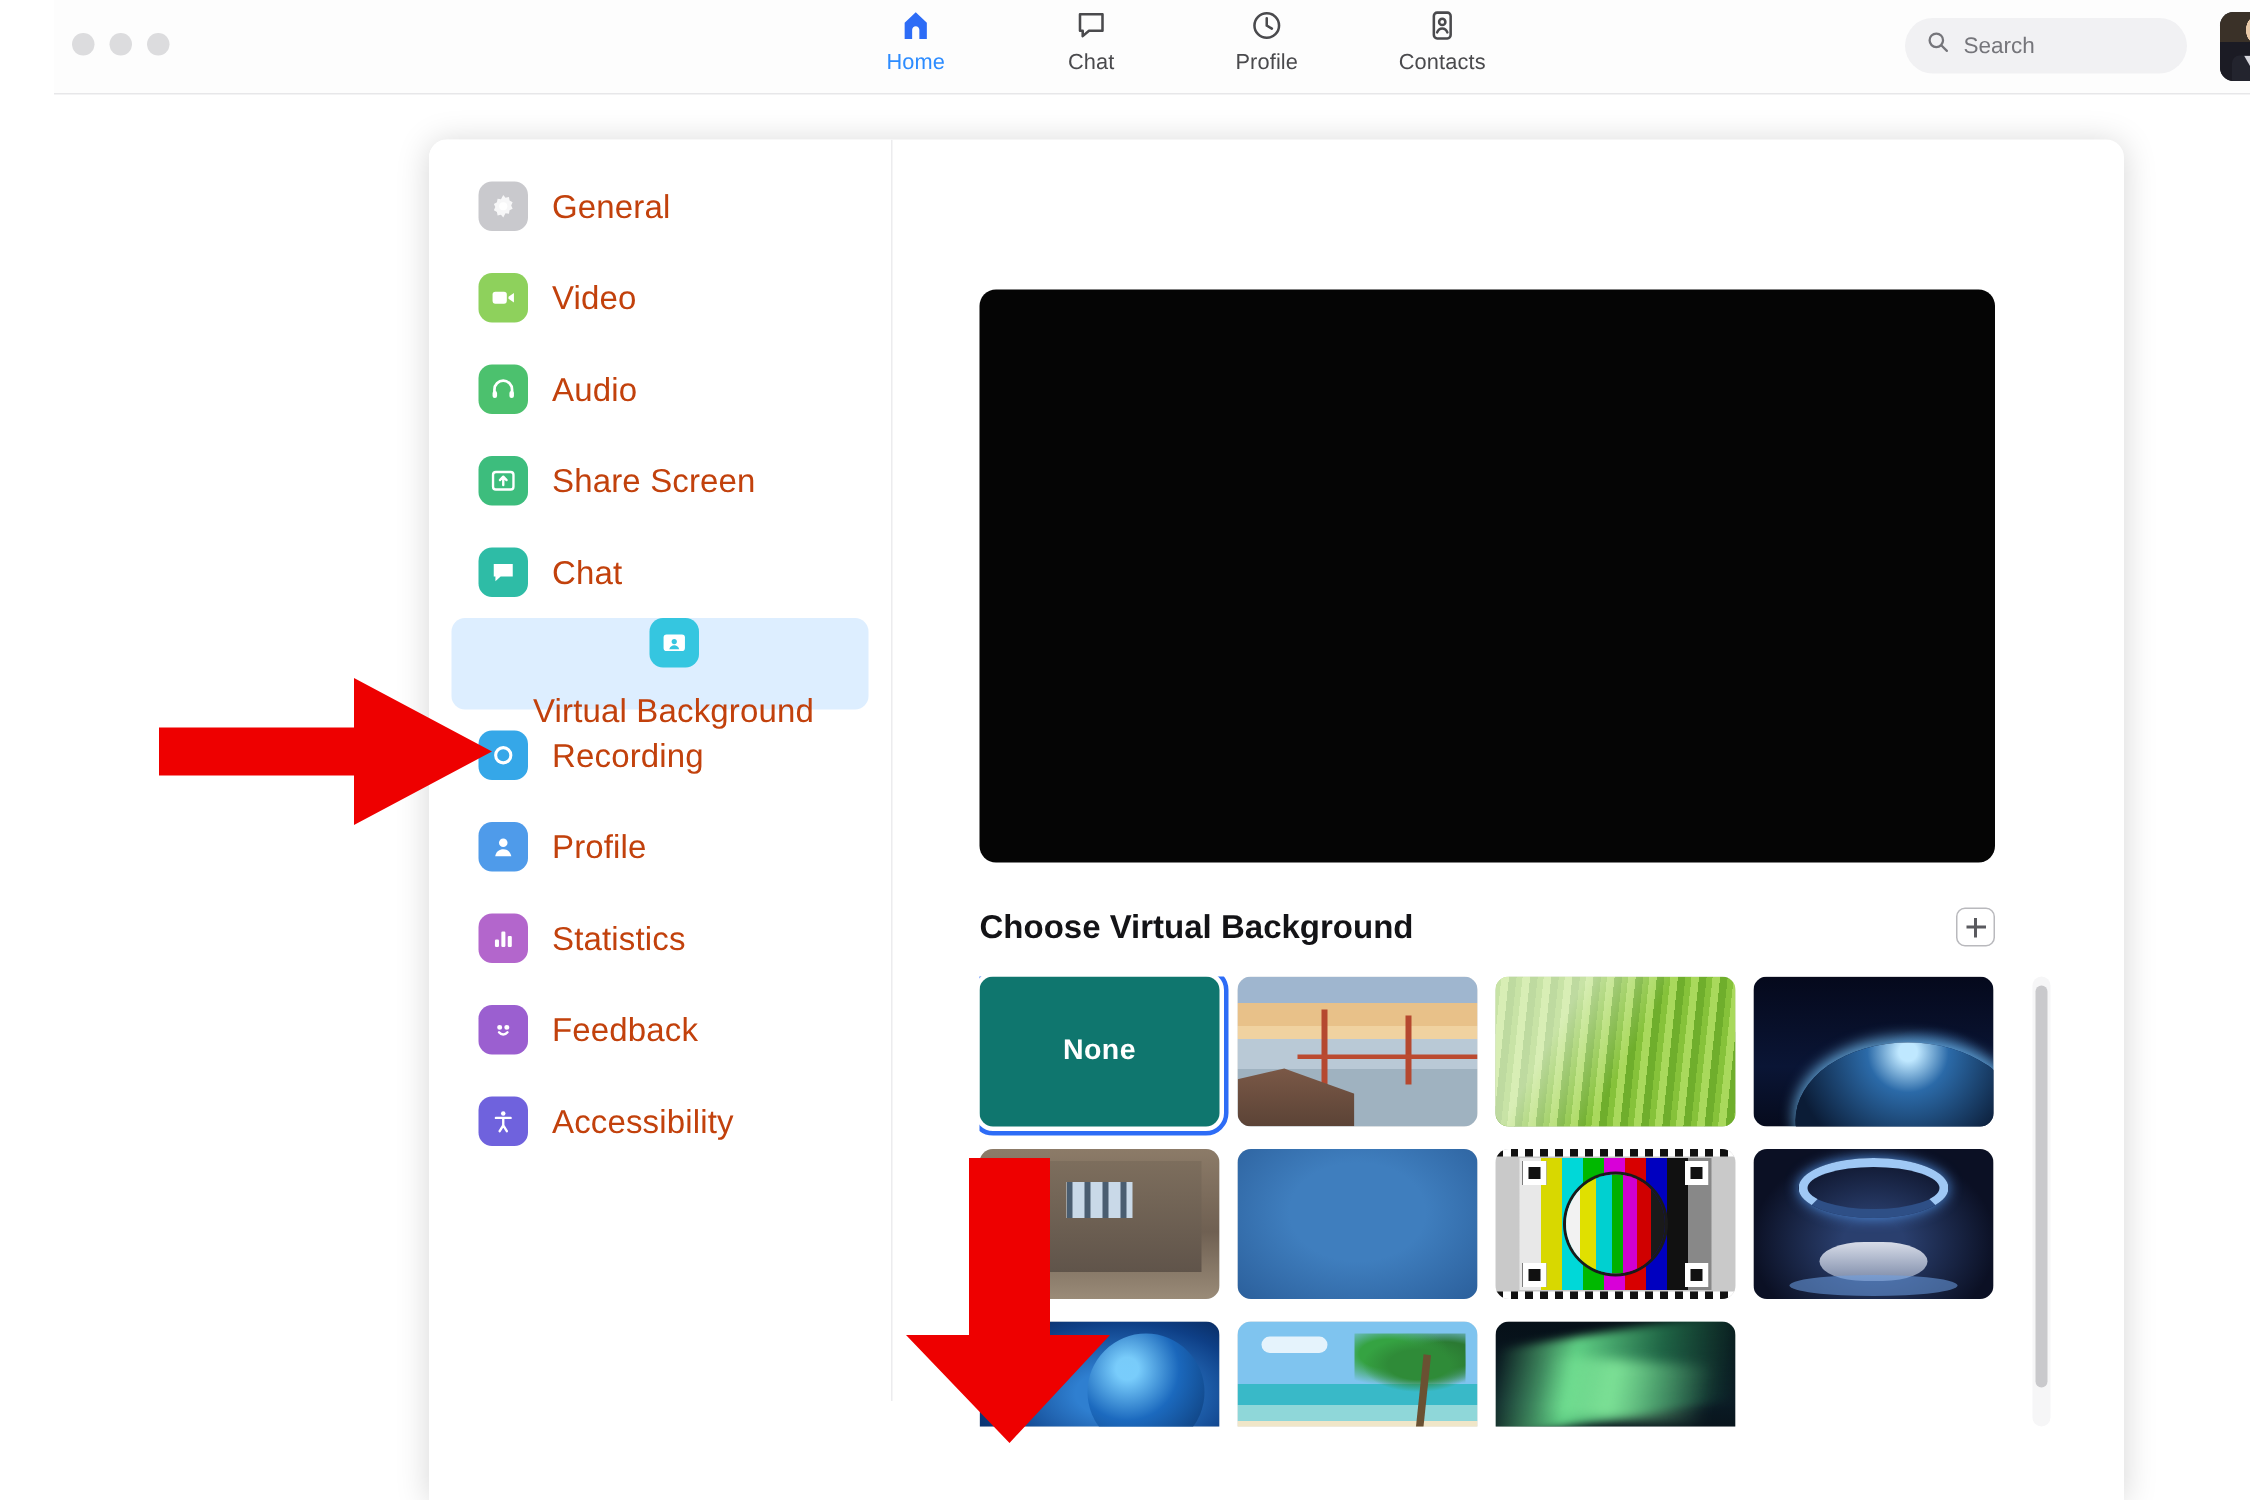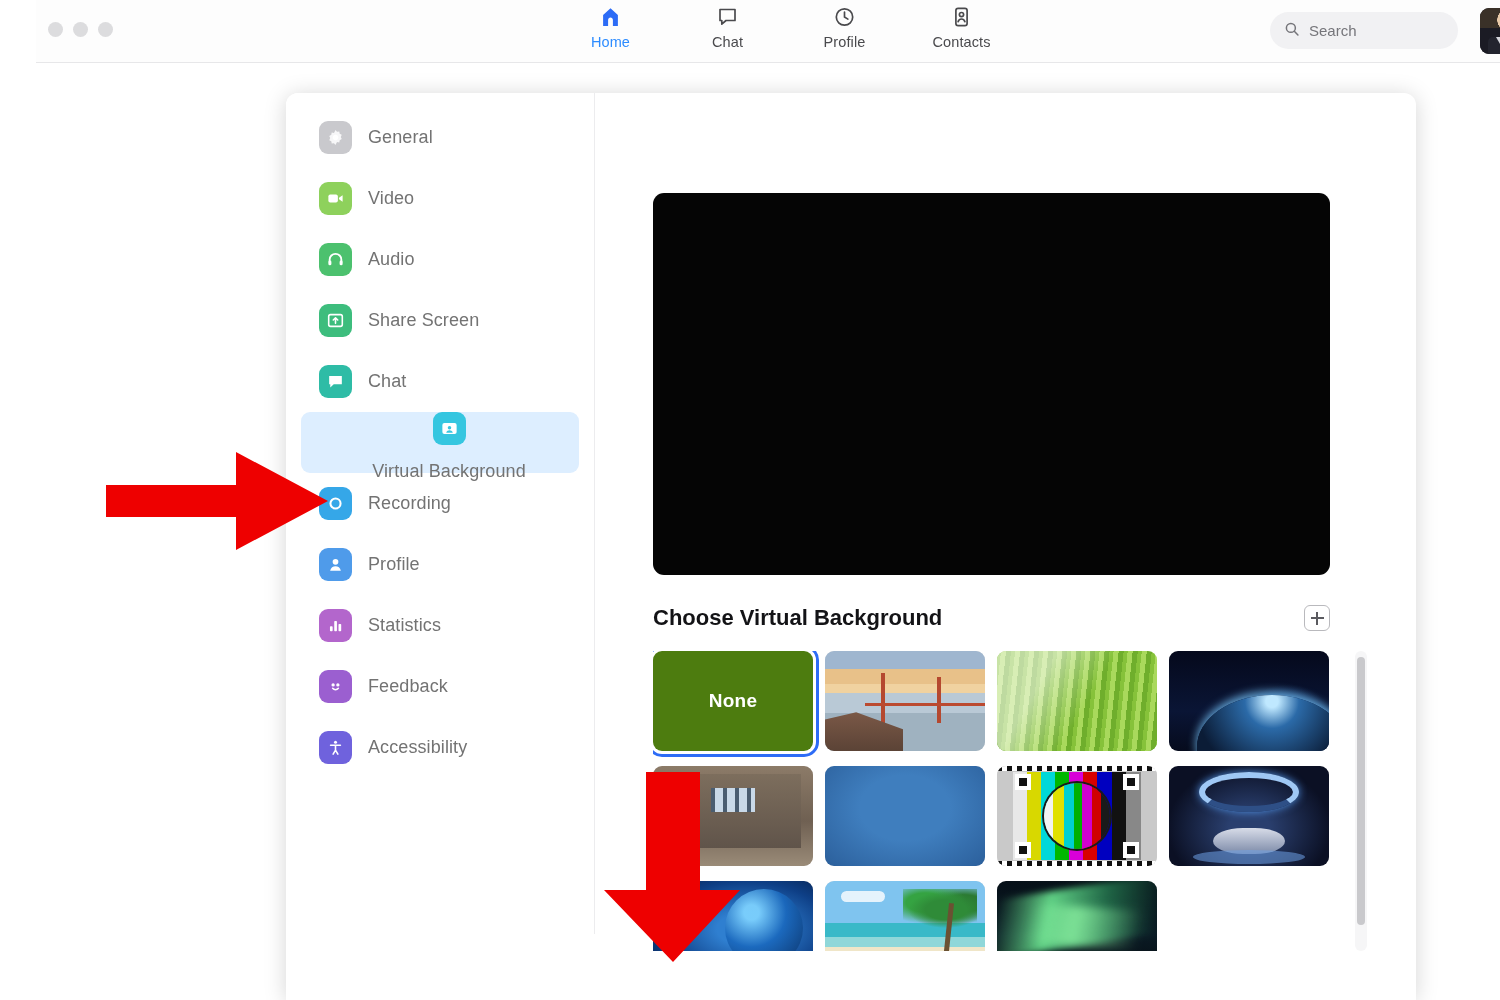--- a/index.html
+++ b/index.html
@@ -203,22 +203,22 @@
   .side-item.active { background: #ddeeff; flex-direction: column; }
   .side-ico {
     width: 33px; height: 33px;
     border-radius: 9px;
     flex: 0 0 33px;
     display: flex;
     align-items: center;
     justify-content: center;
   }
   .side-label {
-    font-size: 18px;
-    color: #737373;
+    font-size: 22px;
+    color: #c2410c;
     letter-spacing: .1px;
     text-align: center;
   }
 
   
   .main-panel {
     flex: 1;
     position: relative;
     padding: 0;
   }
@@ -282,21 +282,21 @@
     position: relative;
     cursor: pointer;
     background: #ddd;
   }
   .thumb.selected {
     outline: 3px solid #2d6cf6;
     outline-offset: 3px;
     border-radius: 9px;
   }
   .thumb-none {
-    background: #4d7c0f;
+    background: #0f766e;
     display: flex;
     align-items: center;
     justify-content: center;
   }
   .thumb-none span {
     color: #ffffff;
     font-size: 19px;
     font-weight: bold;
     letter-spacing: .3px;
   }

